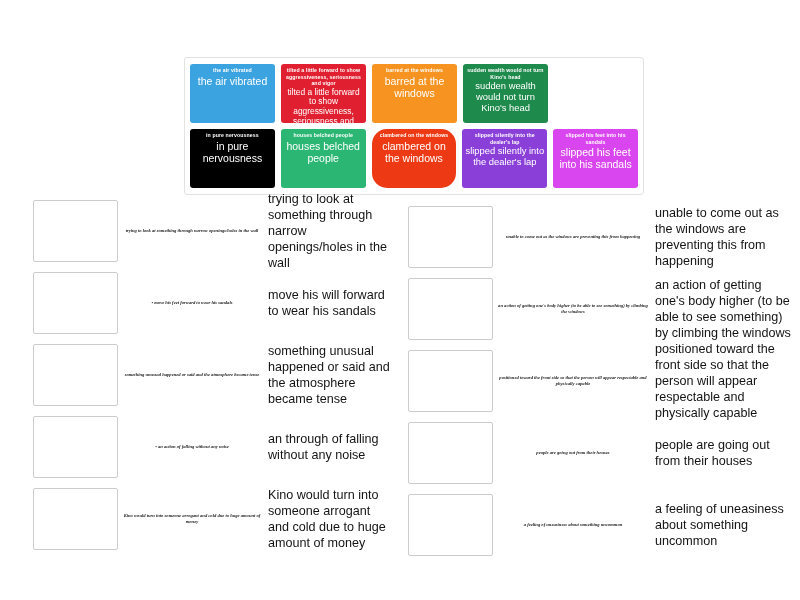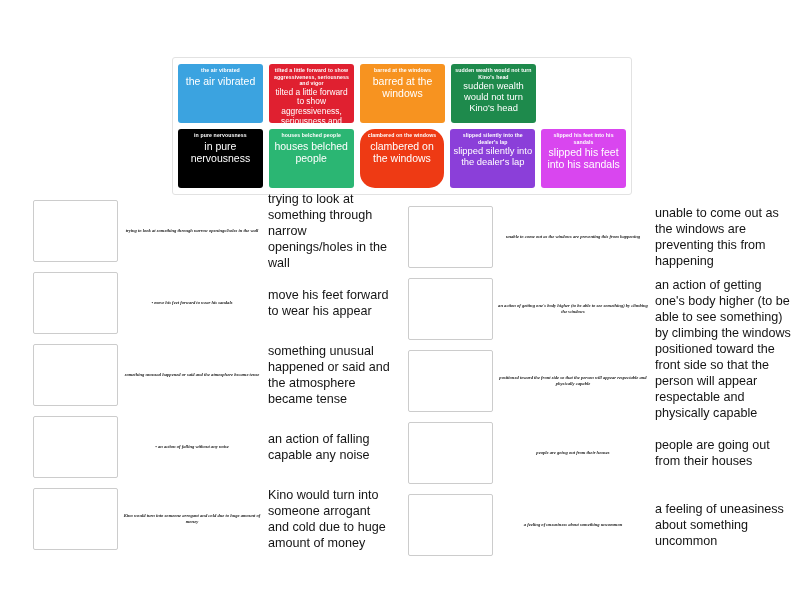--- a/index.html
+++ b/index.html
@@ -11,21 +11,21 @@
     width: 800px;
     height: 600px;
     position: relative;
     font-family: "Liberation Sans", sans-serif;
     overflow: hidden;
   }
 
   
   #tile-tray {
     position: absolute;
-    left: 172px;
+    left: 184px;
     top: 57px;
     width: 460px;
     box-sizing: border-box;
     border: 1px solid #e2e2e2;
     border-radius: 3px;
     background: #ffffff;
     padding: 6px 5px;
   }
   .tile-row {
     display: flex;
@@ -181,31 +181,31 @@
 
   <div class="q-col-left">
     <div class="q-row">
       <div class="drop-zone"></div>
       <div class="q-mini">trying to look at something through narrow openings/holes in the wall</div>
       <div class="q-main">trying to look at something through narrow openings/holes in the wall</div>
     </div>
     <div class="q-row">
       <div class="drop-zone"></div>
       <div class="q-mini">• move his feet forward to wear his sandals</div>
-      <div class="q-main">move his feet forward to wear his appear</div>
+      <div class="q-main">move his will forward to wear his sandals</div>
     </div>
     <div class="q-row">
       <div class="drop-zone"></div>
       <div class="q-mini">something unusual happened or said and the atmosphere became tense</div>
       <div class="q-main">something unusual happened or said and the atmosphere became tense</div>
     </div>
     <div class="q-row">
       <div class="drop-zone"></div>
       <div class="q-mini">• an action of falling without any noise</div>
-      <div class="q-main">an action of falling capable any noise</div>
+      <div class="q-main">an through of falling without any noise</div>
     </div>
     <div class="q-row">
       <div class="drop-zone"></div>
       <div class="q-mini">Kino would turn into someone arrogant and cold due to huge amount of money</div>
       <div class="q-main">Kino would turn into someone arrogant and cold due to huge amount of money</div>
     </div>
   </div>
 
   <div class="q-col-right">
     <div class="q-row">

